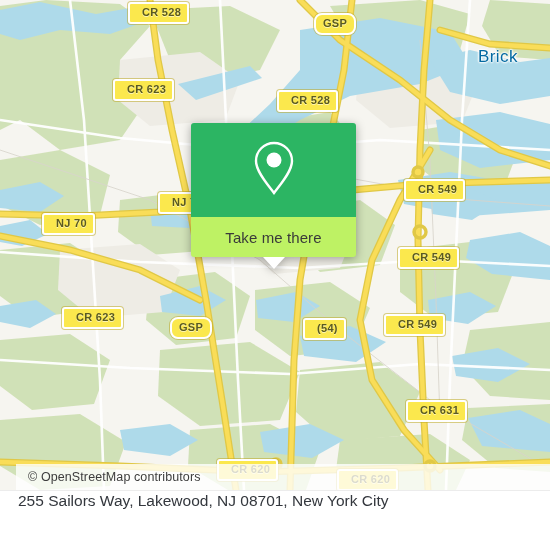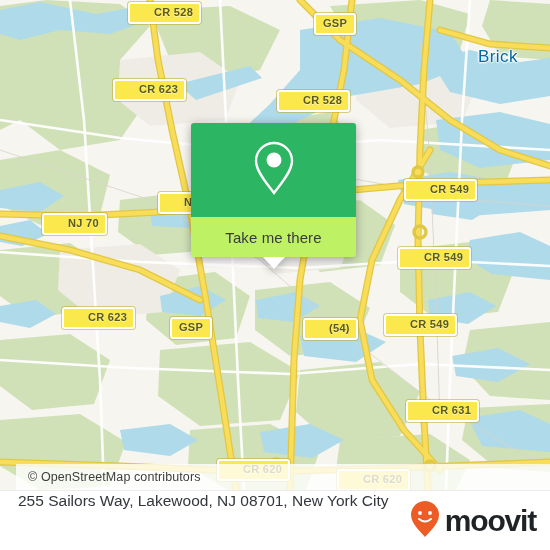--- a/index.html
+++ b/index.html
@@ -23,27 +23,27 @@
   
   .shield{
     position:absolute;
     background:#fbe84d;
     border:2px solid #ffffff;
     border-radius:3px;
     color:#5a5a20;
     font-size:11px;
     font-weight:bold;
     line-height:1;
-    padding:3px 6px 4px 24px;
+    padding:3px 6px 4px 12px;
     letter-spacing:.3px;
     white-space:nowrap;
     box-shadow:0 0 0 1px rgba(190,170,40,.55);
     text-shadow:0 1px 0 rgba(255,255,255,.55);
   }
-  .shield.gsp{padding:3px 7px 4px 7px;}
+  .shield.gsp{padding:3px 7px 4px 7px;border-radius:8px;}
 
   .citylabel{
     position:absolute;
     color:#0369a1;
     font-size:17px;
     letter-spacing:.4px;
     text-shadow:1px 0 2px #fff,-1px 0 2px #fff,0 1px 2px #fff,0 -1px 2px #fff;
     white-space:nowrap;
   }
 
@@ -252,26 +252,15 @@
       </div>
     </div>
 
     <div class="attrib">
       <span>© OpenStreetMap contributors</span>
     </div>
   </div>
 
   <div class="footer">
     <div class="footer-text">255 Sailors Way, Lakewood, NJ 08701, New York City</div>
-    <div class="brand">
-      <span>
-        <svg width="30" height="38" viewBox="0 0 30 38">
-          <path d="M15 1 C7.3 1 1 7.3 1 15 C1 24 11 32 15 37 C19 32 29 24 29 15 C29 7.3 22.7 1 15 1 Z" fill="#ec5c24"></path>
-          <circle cx="10" cy="13" r="1.9" fill="#ffffff"></circle>
-          <circle cx="20" cy="13" r="1.9" fill="#ffffff"></circle>
-          <path d="M9 19 Q15 24 21 19" stroke="#ffffff" stroke-width="2" fill="none" stroke-linecap="round"></path>
-        </svg>
-      </span>
-      <span class="brand-word">moovit</span>
-    </div>
   </div>
 
 </div>
 
 </body></html>

